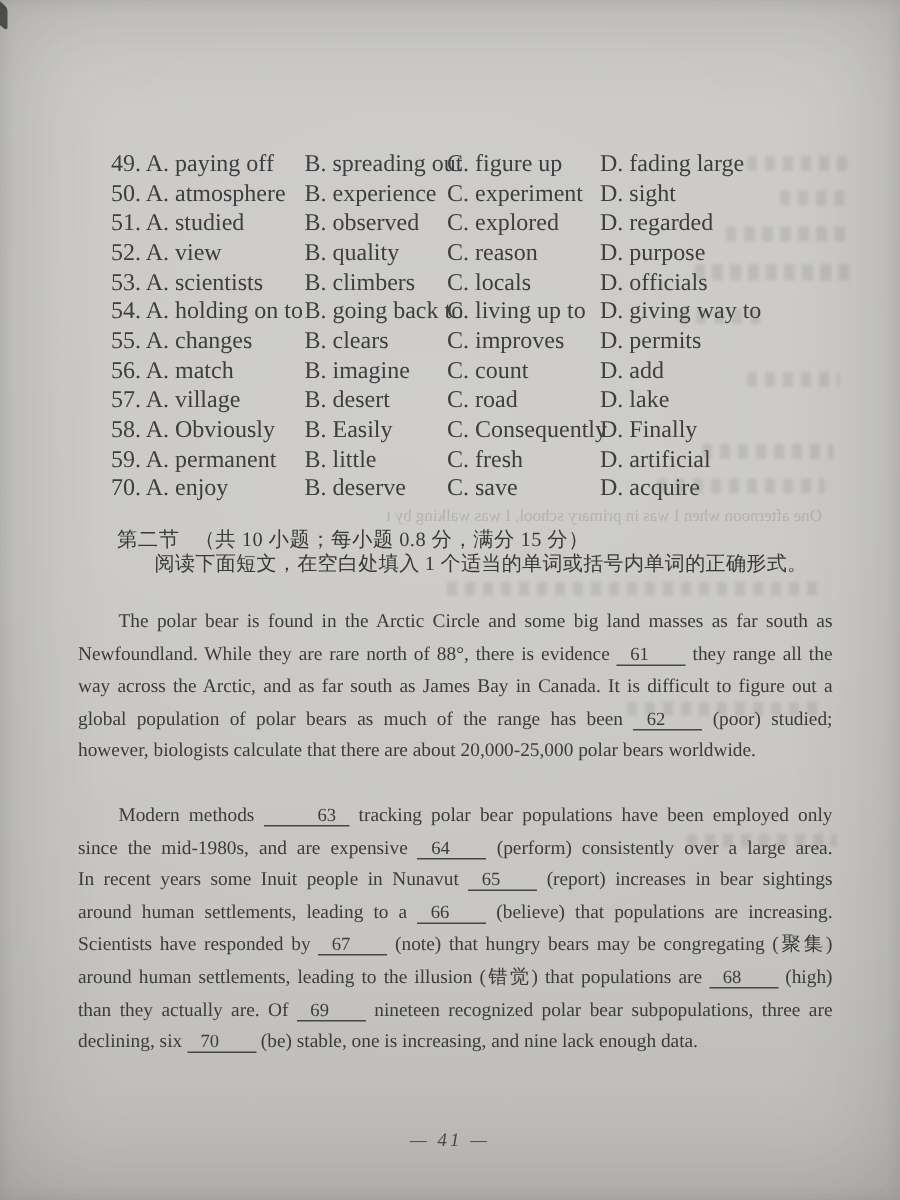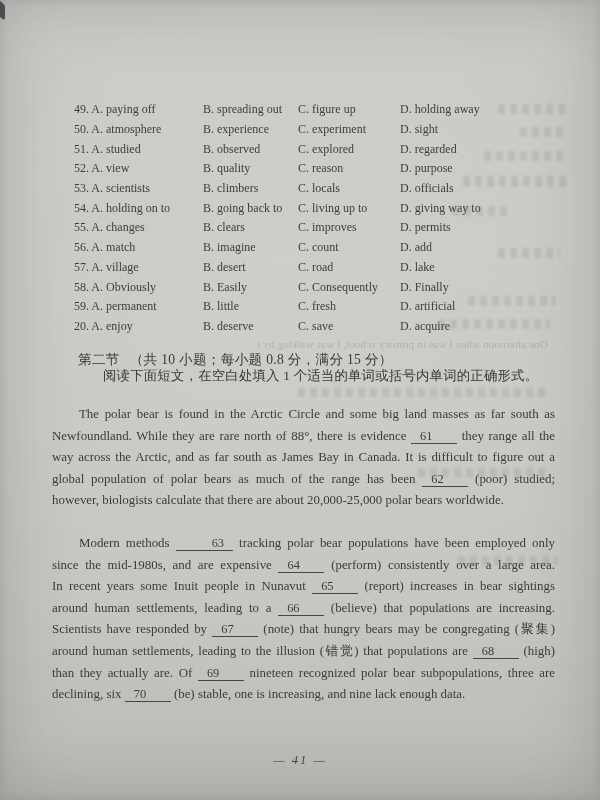--- a/index.html
+++ b/index.html
@@ -12,21 +12,21 @@
     color:#3d3c3f;
   }
   .vignette{position:absolute;inset:0;pointer-events:none;
     box-shadow:inset 0 0 70px rgba(50,50,52,.22), inset 0 0 10px rgba(60,60,62,.12);}
   .corner-speck{position:absolute;left:0;top:3px;width:5px;height:16px;background:#2b2b2c;
     transform:skewY(40deg);opacity:.75;border-radius:0 2px 3px 0;}
 
   
   .opt-table{position:absolute;left:74px;top:100px;width:494px;}
   .opt-row{display:grid;grid-template-columns:129px 95px 102px 1fr;height:19.7px;align-items:center;}
-  .opt-cell{font-size:12px;white-space:nowrap;color:#3e3d40;}
+  .opt-cell{font-size:16px;white-space:nowrap;color:#3e3d40;}
 
   
   .section-head{position:absolute;left:78px;top:351px;font-size:13.6px;letter-spacing:.3px;color:#39383b;}
   .section-head .sp{margin-right:10px;}
   .instruction{position:absolute;left:103px;top:367px;font-size:13.4px;letter-spacing:.2px;color:#39383b;}
 
   
   .passage{position:absolute;left:52px;top:404px;width:503px;font-size:12.9px;color:#3c3b3e;}
   .para + .para{margin-top:21px;}
   .pline{line-height:21.6px;text-align:justify;text-align-last:justify;}
@@ -63,21 +63,21 @@
   <div class="smudge" style="left:298px;top:388px;width:252px;height:9px;"></div>
   <div class="smudge" style="left:418px;top:468px;width:132px;height:9px;"></div>
   <div class="smudge" style="left:458px;top:556px;width:100px;height:9px;"></div>
   <div class="bleed-line" style="left:258px;top:338px;width:290px;">One afternoon when I was in primary school, I was walking by the school</div>
 
   <div class="opt-table" id="opt-table">
       <div class="opt-row">
         <div class="opt-cell">49. A. paying off</div>
         <div class="opt-cell">B. spreading out</div>
         <div class="opt-cell">C. figure up</div>
-        <div class="opt-cell">D. holding away</div>
+        <div class="opt-cell">D. fading large</div>
       </div>
       <div class="opt-row">
         <div class="opt-cell">50. A. atmosphere</div>
         <div class="opt-cell">B. experience</div>
         <div class="opt-cell">C. experiment</div>
         <div class="opt-cell">D. sight</div>
       </div>
       <div class="opt-row">
         <div class="opt-cell">51. A. studied</div>
         <div class="opt-cell">B. observed</div>
@@ -126,21 +126,21 @@
         <div class="opt-cell">C. Consequently</div>
         <div class="opt-cell">D. Finally</div>
       </div>
       <div class="opt-row">
         <div class="opt-cell">59. A. permanent</div>
         <div class="opt-cell">B. little</div>
         <div class="opt-cell">C. fresh</div>
         <div class="opt-cell">D. artificial</div>
       </div>
       <div class="opt-row">
-        <div class="opt-cell">20. A. enjoy</div>
+        <div class="opt-cell">70. A. enjoy</div>
         <div class="opt-cell">B. deserve</div>
         <div class="opt-cell">C. save</div>
         <div class="opt-cell">D. acquire</div>
       </div>
     </div>
 
   <div class="section-head">
     <span class="sp">第二节</span><span>（共 10 小题；每小题 0.8 分，满分 15 分）</span>
   </div>
   <div class="instruction">阅读下面短文，在空白处填入 1 个适当的单词或括号内单词的正确形式。</div>

